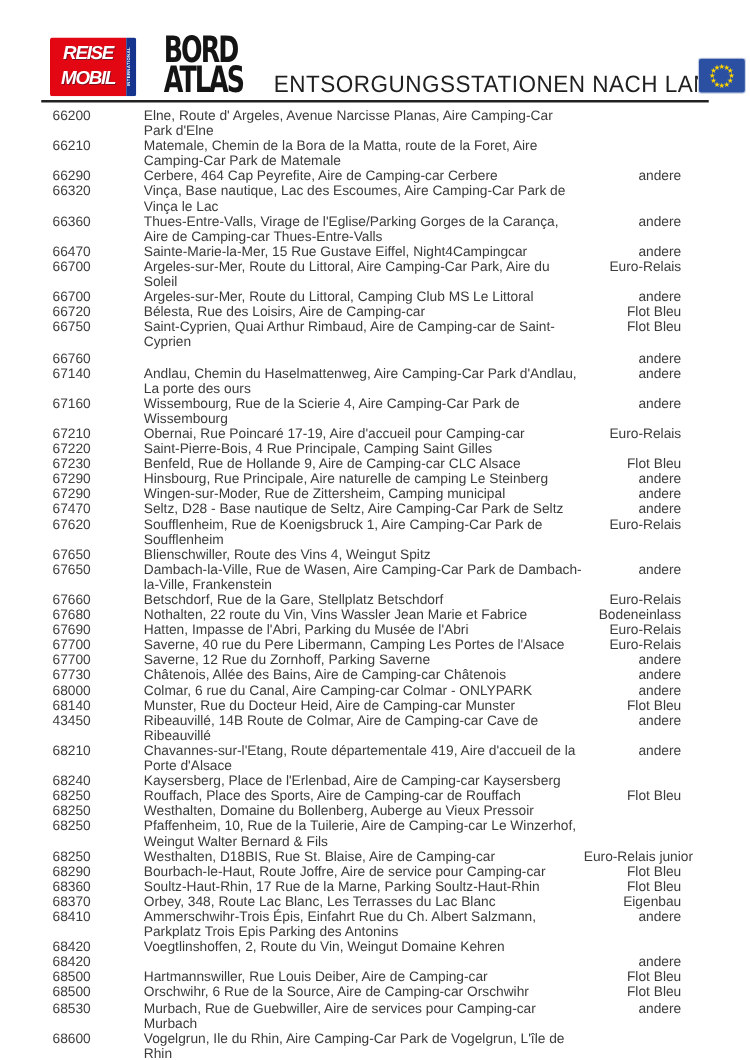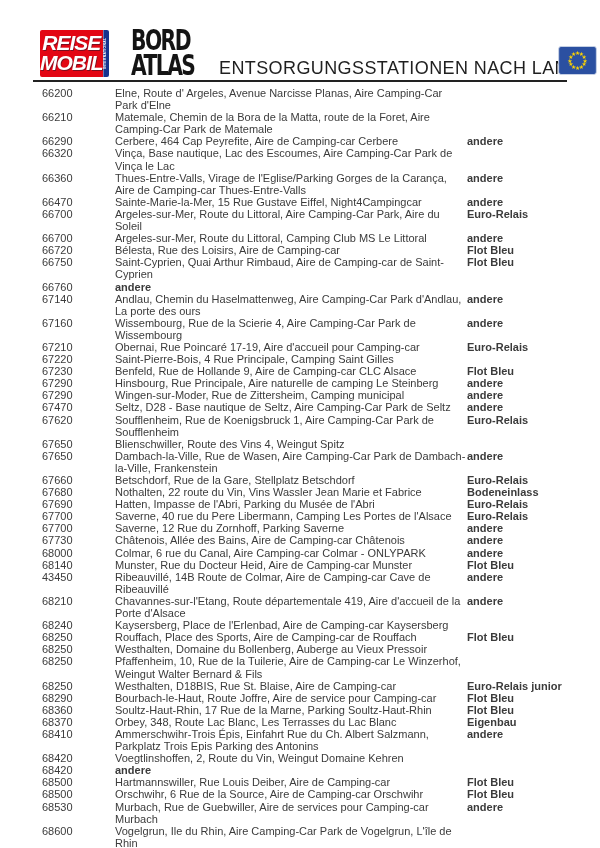--- a/index.html
+++ b/index.html
@@ -8,21 +8,21 @@
     font-family:"Liberation Sans", sans-serif; overflow:hidden;
   }
 
   
   .logo-rm {
     position:absolute; left:40px; top:30px; width:69px; height:47px;
     display:flex; border-radius:2px; overflow:hidden;
   }
   .logo-rm-red {
     flex:1; background:#e30613; color:#ffffff; font-style:italic; font-weight:bold;
-    font-size:21px; line-height:20px; text-align:center; padding-top:3px;
+    font-size:15px; line-height:20px; text-align:center; padding-top:3px;
     letter-spacing:-1px; text-shadow:0.7px 0.7px 0 #7a1020;
   }
   .logo-rm-strip {
     width:8px; background:#16338e; color:#ffffff; font-size:3.4px;
     writing-mode:vertical-rl; transform:rotate(180deg);
     text-align:center; letter-spacing:0.3px; font-weight:bold;
   }
   .logo-ba {
     position:absolute; left:131px; top:28px; color:#141414;
     font-family:"DejaVu Sans", sans-serif; font-weight:bold;
@@ -40,21 +40,21 @@
   }
 
   
   .station-table { position:absolute; left:42px; top:87px; width:503px; }
   .row {
     display:flex; align-items:flex-start;
     font-size:11px; line-height:12.1px; color:#3b3b3b;
   }
   .cell-code { width:73px; flex:none; }
   .cell-desc { width:352px; flex:none; }
-  .cell-type { flex:1; text-align:left; white-space:nowrap;font-weight:bold; }
+  .cell-type { flex:1; text-align:right; white-space:nowrap; }
 </style>
 </head>
 <body>
 
 <div class="page">
 
   <div class="logo-rm">
     <div class="logo-rm-red">
       <div>REISE</div>
       <div>MOBIL</div>

